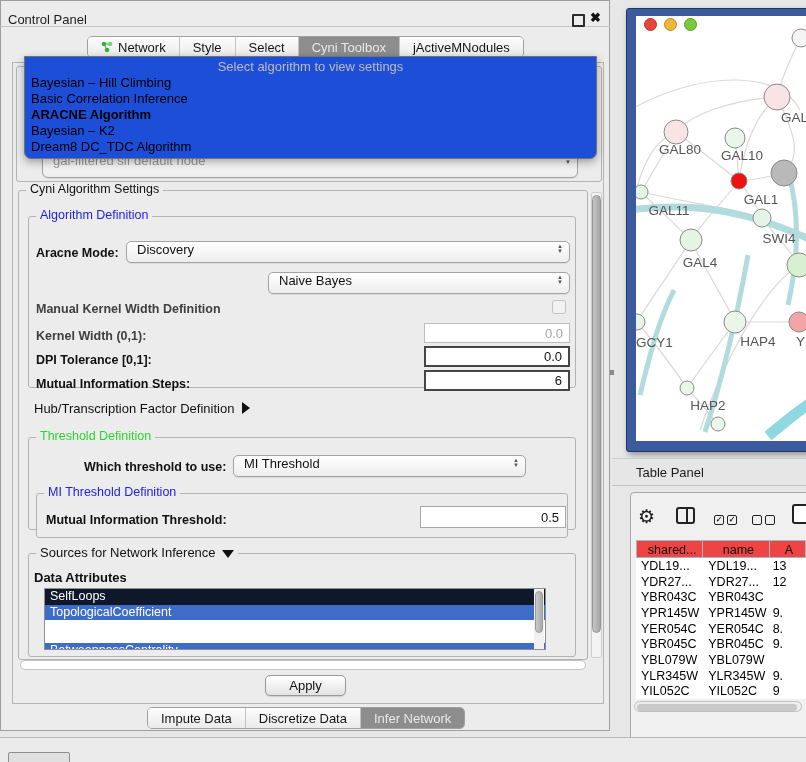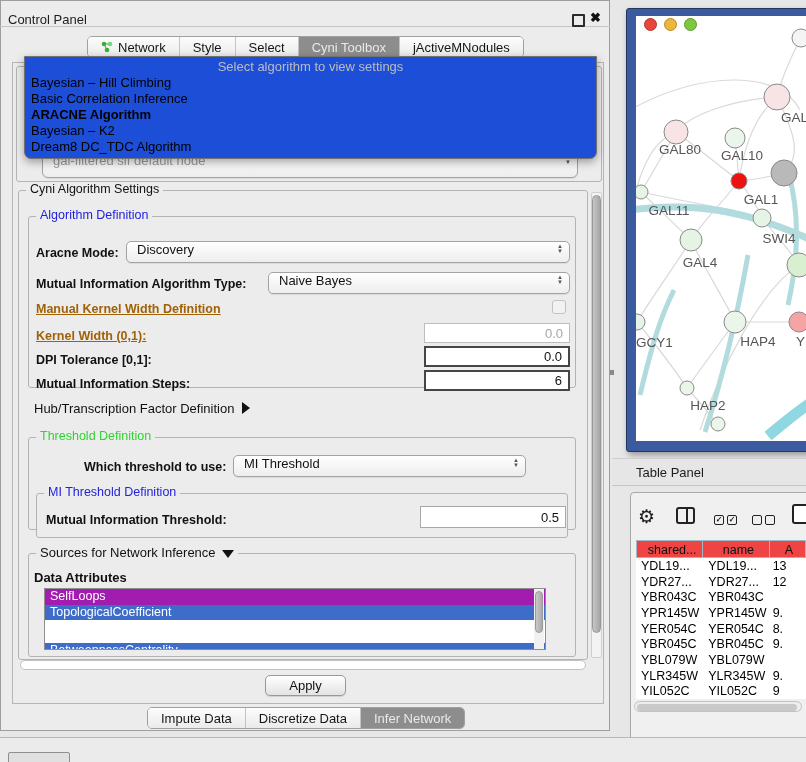--- a/index.html
+++ b/index.html
@@ -21,21 +21,21 @@
   #main-tabbar{left:87px;top:36px;}
   #bottom-tabbar{left:147px;top:707px;}
 
   
   .grp{position:absolute;border:1px solid #b3b3b3;border-radius:3px;box-sizing:border-box;}
   .gtitle{position:absolute;top:-9px;left:7px;background:#ececec;padding:0 4px;font-size:12.5px;color:#111;white-space:nowrap;}
   .gtitle.blue{color:#2222dd;}
   .gtitle.green{color:#2fd32f;}
 
   .lbl{position:absolute;font-size:12.5px;font-weight:bold;color:#111;white-space:nowrap;}
-  .lbl.dis{color:#a16207;text-decoration:underline;}
+  .lbl.dis{color:#404040;}
   .plain{position:absolute;font-size:13px;color:#111;white-space:nowrap;}
 
   .combo{position:absolute;height:22px;border:1px solid #a3a3a3;border-radius:5px;background:linear-gradient(#ffffff,#ededed);font-size:13px;color:#111;box-sizing:border-box;display:flex;align-items:flex-start;padding-left:10px;box-shadow:0 1px 1px rgba(0,0,0,0.08);}
   .combo .arrows{position:absolute;right:6px;top:2px;font-size:6px;line-height:5px;color:#555;text-align:center;}
   .combo.focusring{box-shadow:0 0 0 3px rgba(100,155,235,0.75);}
   .combo.ghost{color:#9a9a9a;}
 
   .fld{position:absolute;background:#fff;border:1px solid #a8a8a8;box-sizing:border-box;font-size:13px;color:#111;display:flex;align-items:center;justify-content:flex-end;padding:0 6px;}
   .fld.strong{border:2px solid #454545;}
   .fld.dis{color:#a5a5a5;border-color:#bdbdbd;}
@@ -155,21 +155,20 @@
   <div class="abs vthumb" style="left:592px;top:195px;width:9px;height:438px;"></div>
 
   <div class="grp" style="left:28px;top:216px;width:548px;height:172px;">
     <span class="gtitle blue">Algorithm Definition</span>
   </div>
   <div class="lbl" style="left:36px;top:246px;">Aracne Mode:</div>
   <div class="combo" style="left:126px;top:241px;width:444px;">
     <span>Discovery</span>
     <span class="arrows">▲<br>▼</span>
   </div>
-  <div class="lbl" style="left:36px;top:277px;">Mutual Information Algorithm Type:</div>
   <div class="combo" style="left:268px;top:272px;width:302px;">
     <span>Naive Bayes</span>
     <span class="arrows">▲<br>▼</span>
   </div>
   <div class="lbl dis" style="left:36px;top:302px;">Manual Kernel Width Definition</div>
   <div class="chk" style="left:552px;top:300px;"></div>
   <div class="lbl dis" style="left:36px;top:329px;">Kernel Width (0,1):</div>
   <div class="fld dis" style="left:424px;top:323px;width:146px;height:20px;">0.0</div>
   <div class="lbl" style="left:36px;top:353px;">DPI Tolerance [0,1]:</div>
   <div class="fld strong" style="left:424px;top:346px;width:146px;height:21px;">0.0</div>
@@ -190,21 +189,21 @@
     <span class="gtitle blue">MI Threshold Definition</span>
   </div>
   <div class="lbl" style="left:46px;top:513px;">Mutual Information Threshold:</div>
   <div class="fld" style="left:420px;top:506px;width:146px;height:22px;">0.5</div>
 
   <div class="grp" style="left:28px;top:553px;width:548px;height:104px;">
     <span class="gtitle" style="font-size:13px;"><span>Sources for Network Inference</span><span class="tri-down"></span></span>
   </div>
   <div class="lbl" style="left:34px;top:570px;font-size:13px;">Data Attributes</div>
   <div class="abs" id="attr-list">
-      <div class="attr-item" style="background: #a21caf;">SelfLoops</div>
+      <div class="attr-item" style="background: #0f172a;">SelfLoops</div>
       <div class="attr-item" style="background: rgb(62, 109, 201);">TopologicalCoefficient</div>
       <div class="attr-item" style="background: rgb(62, 109, 201); margin-top: 23px;">BetweennessCentrality</div>
       <div class="attr-item" style="background: rgb(62, 109, 201);">gal4RGexp</div>
     </div>
   <div class="abs" id="attr-scroll"></div>
   <div class="abs" id="attr-thumb"></div>
 
   <div class="abs hscroll" style="left:20px;top:660px;width:566px;height:10px;"></div>
 
   <div class="btn" style="left:265px;top:675px;width:81px;">Apply</div>

